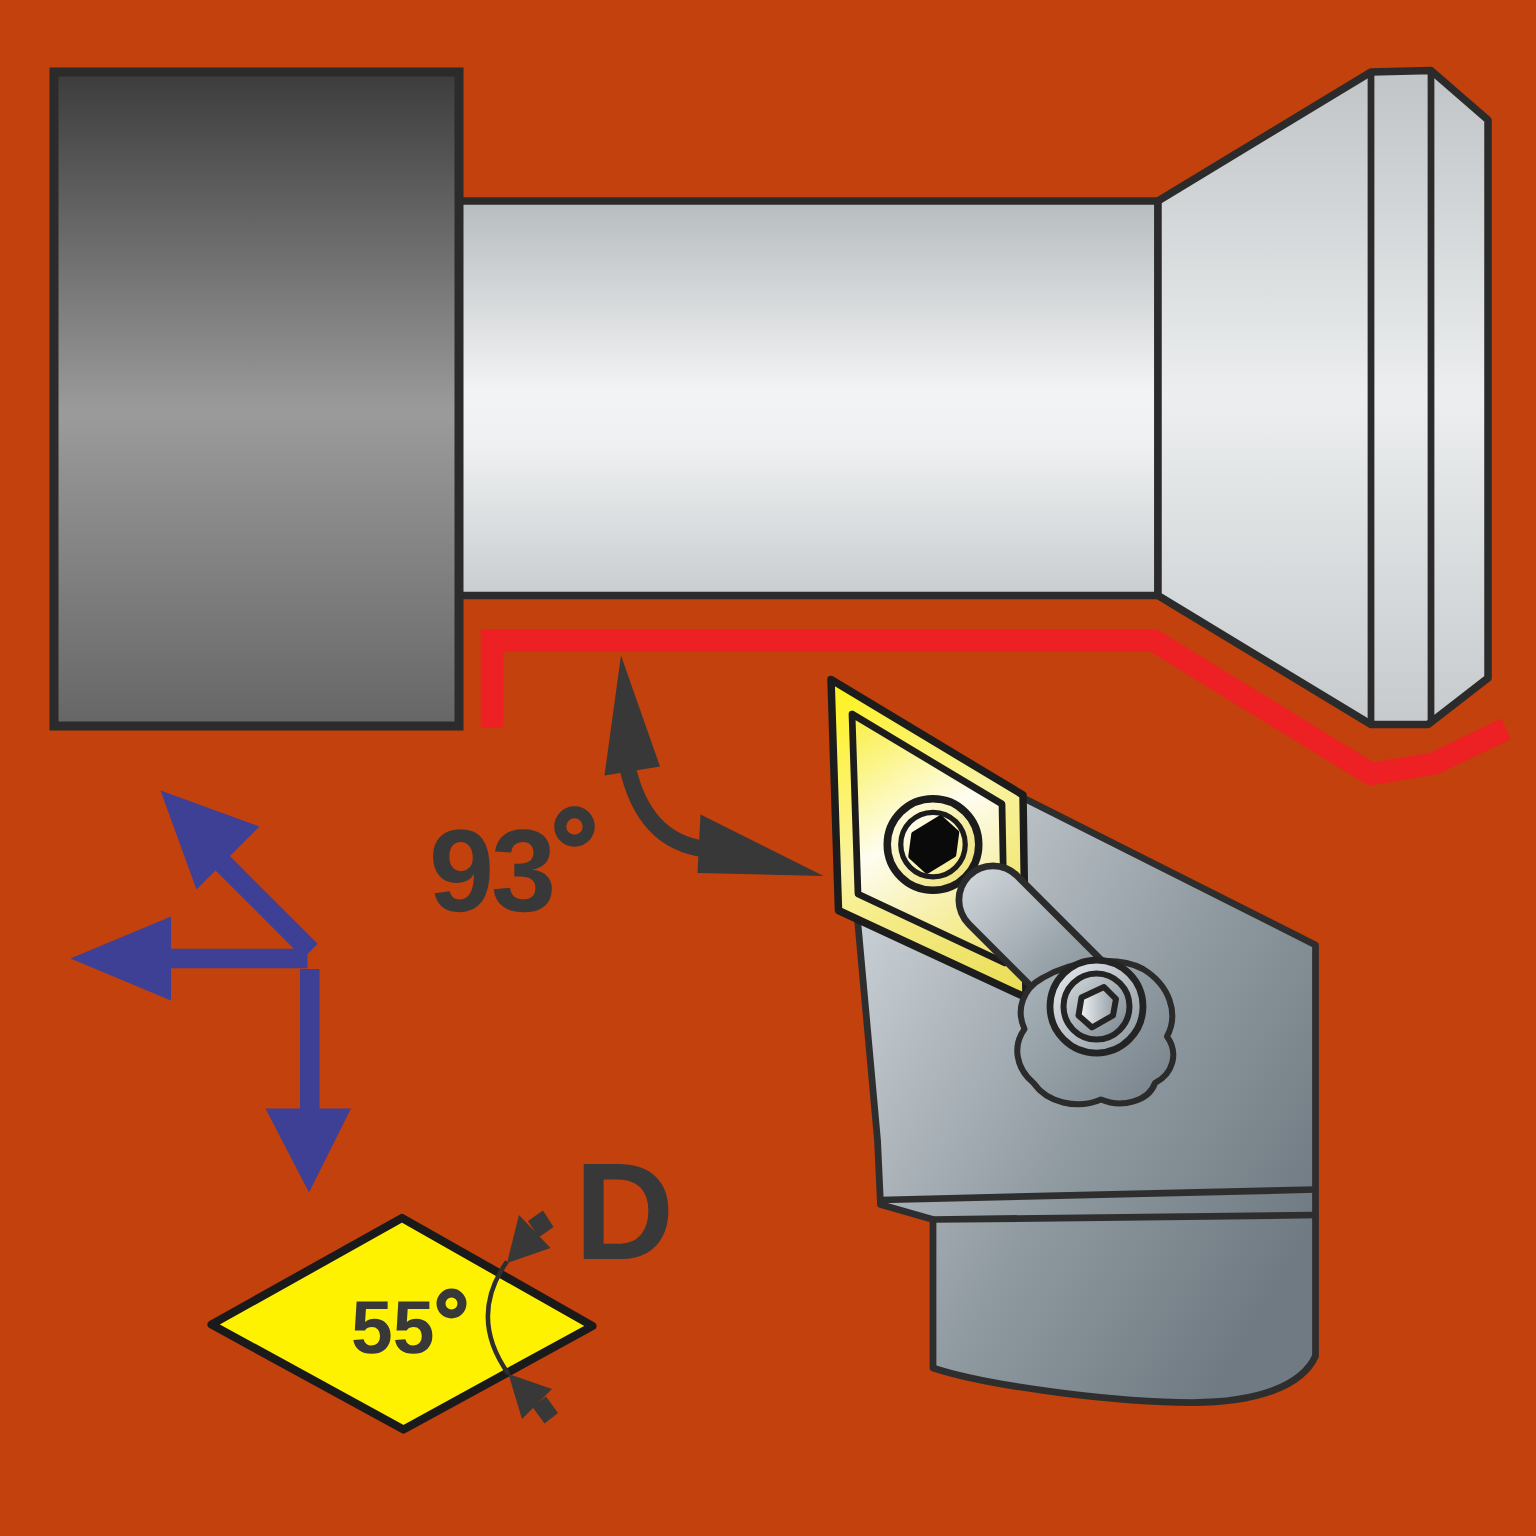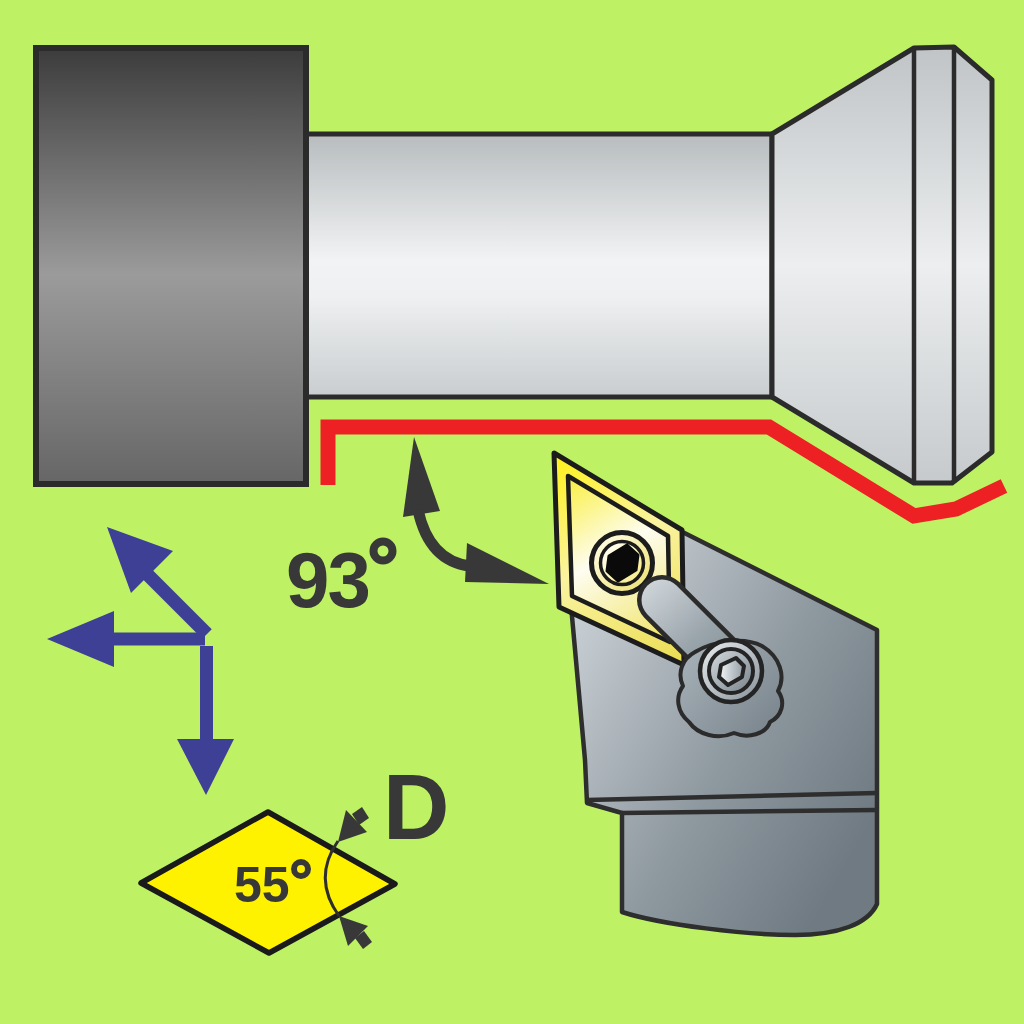--- a/index.html
+++ b/index.html
@@ -1,16 +1,16 @@
 <!DOCTYPE html>
 <html><head>
 <meta charset="utf-8">
 <style>
   html,body{margin:0;padding:0;background:#ffffff;}
-  #stage{position:relative;width:1024px;height:1024px;background:#bef264;overflow:hidden;
+  #stage{position:relative;width:1024px;height:1024px;background:#c2410c;overflow:hidden;
          font-family:"Liberation Sans",sans-serif;}
   svg text{font-family:"Liberation Sans",sans-serif;font-weight:bold;}
 </style>
 </head>
 <body>
 
 <div id="stage">
 <svg width="1024" height="1024" viewBox="0 0 1024 1024">
   <defs>
     <linearGradient id="gChuck" x1="0" y1="48" x2="0" y2="484" gradientUnits="userSpaceOnUse">

